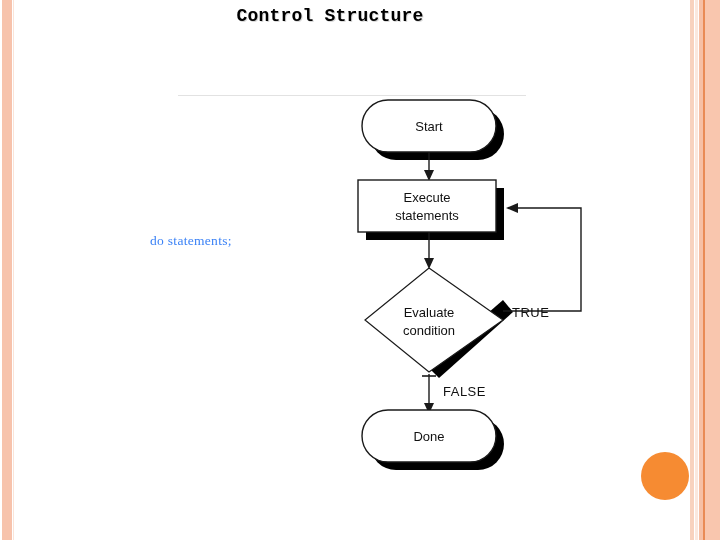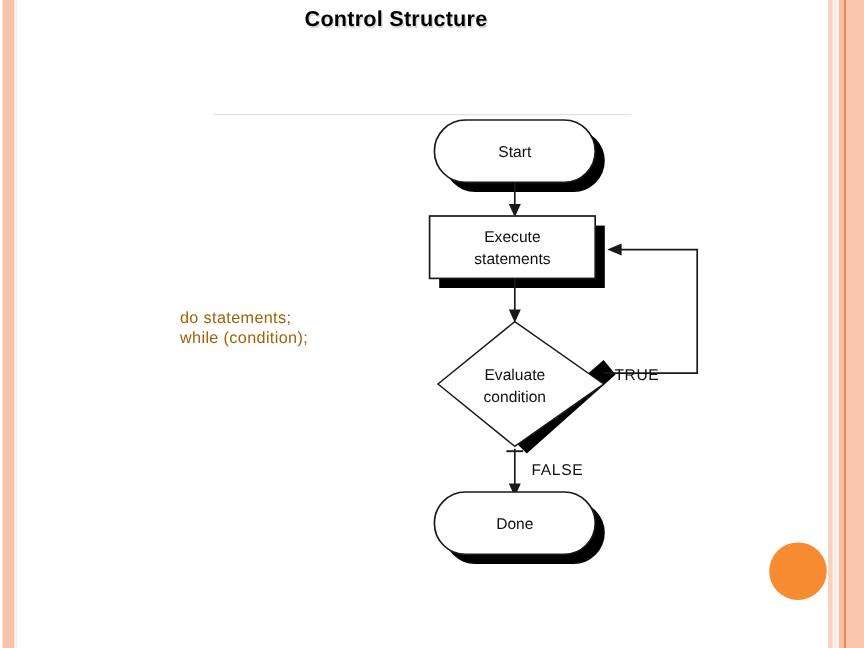--- a/index.html
+++ b/index.html
@@ -40,20 +40,21 @@
     position: absolute;
     left: 0;
     top: 6px;
     width: 660px;
     text-align: center;
     font-size: 18px;
     font-weight: bold;
     color: #000000;
     letter-spacing: 0.2px;
     text-shadow: 1px 1px 0 #d9d9d9;
+    font-family: Liberation Mono, monospace;
   }
 
   
   #figure-rule {
     position: absolute;
     left: 178px;
     top: 95px;
     width: 348px;
     height: 1px;
     background: #e2e2e2;
@@ -67,25 +68,25 @@
     width: 720px;
     height: 540px;
     padding-left: 25px;
   }
   #figure svg { display: block; }
 
   
   #code-block {
     position: absolute;
     left: 150px;
-    top: 256px;
-    font-family: Liberation Sans, sans-serif;
+    top: 232px;
+    font-family: Liberation Serif, serif;
     font-size: 13.5px;
     line-height: 17px;
-    color: #a16207;
+    color: #3b82f6;
     white-space: pre;
     letter-spacing: 0.3px;
   }
 
   
   #accent-dot {
     position: absolute;
     left: 641px;
     top: 452px;
     width: 48px;
@@ -163,17 +164,17 @@
 
       <rect x="337" y="410" width="134" height="52" rx="26" ry="26" fill="#ffffff" stroke="#1a1a1a" stroke-width="1.4"></rect>
       <text class="node-label" x="404" y="441" text-anchor="middle">Done</text>
 
       <text class="edge-label" x="487" y="317" text-anchor="start">TRUE</text>
       <text class="edge-label" x="418" y="396" text-anchor="start">FALSE</text>
 
     </svg>
   </div>
 
-  <div id="code-block"><span>do statements;</span><br><span>while (condition);</span></div>
+  <div id="code-block"><span>do statements;</span><br></div>
 
   <div id="accent-dot"></div>
 
 </div>
 
 </body></html>

